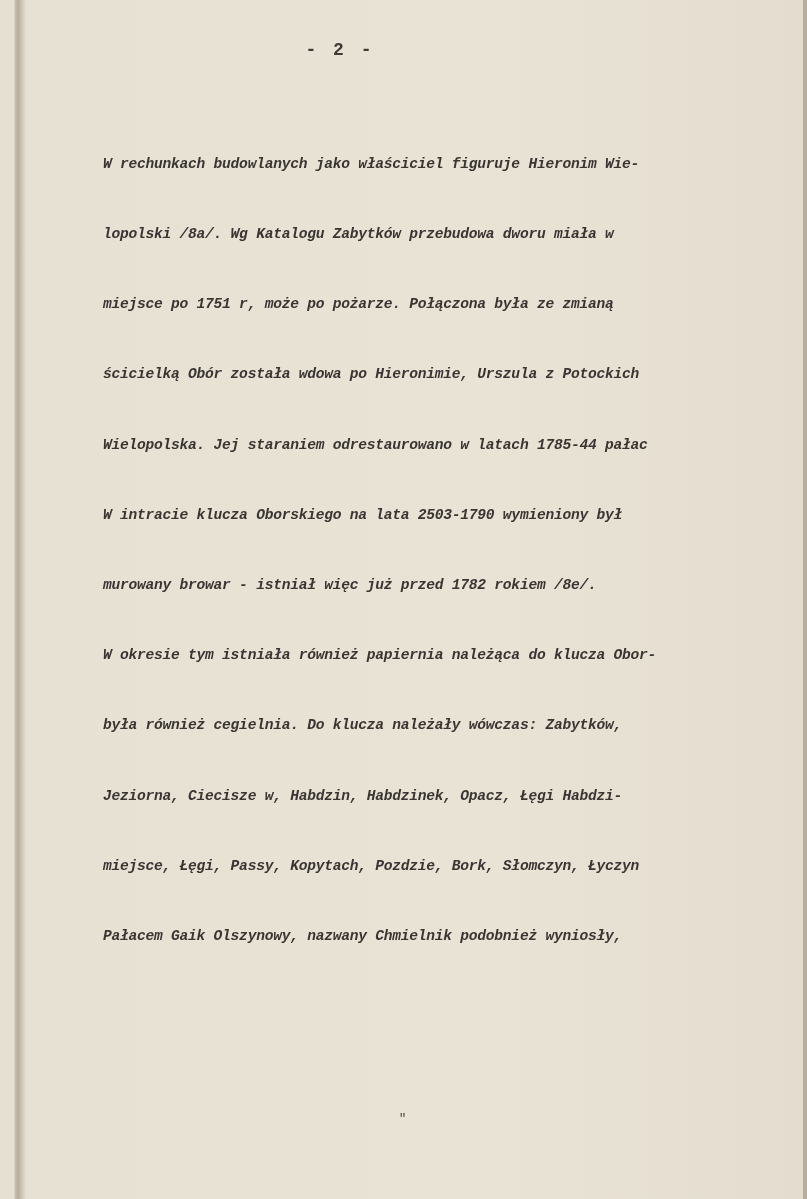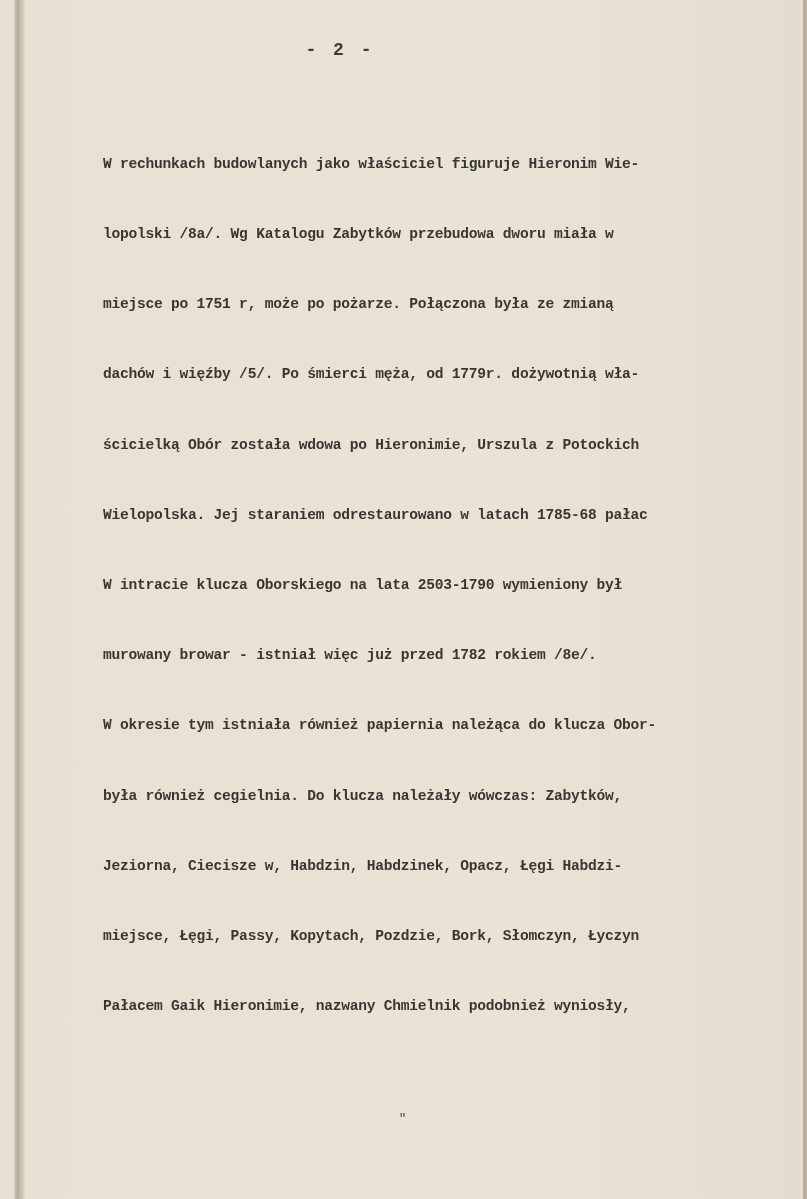--- a/index.html
+++ b/index.html
@@ -21,47 +21,46 @@
     position: absolute; top: 40px; left: 0; width: 680px;
     text-align: center; font-weight: bold; font-size: 18px; color: #3f3a36;
     letter-spacing: 3px;
   }
   .text {
     position: absolute; left: 103px; top: 106px; width: 700px;
     color: #3a3532; font-size: 14.6px; line-height: 23.4px;
     font-weight: bold; letter-spacing: -0.25px;
     white-space: pre;
   }
-  .line { display: block; height: 23.4px; }
+  .line { display: block; height: 23.4px; font-style: italic; }
   .foot-mark {
     position: absolute; left: 399px; top: 1112px; font-size: 12px;
     color: #6b655f; font-weight: bold;
   }
 </style>
 </head>
 <body>
 
 <div class="page">
   <div class="right-edge"></div>
   <div class="page-number">- 2 -</div>
 
   <div class="text">
     <span class="line">W rechunkach budowlanych jako właściciel figuruje Hieronim Wie-</span>
     <span class="line">lopolski /8a/. Wg Katalogu Zabytków przebudowa dworu miała w</span>
     <span class="line">miejsce po 1751 r, może po pożarze. Połączona była ze zmianą</span>
-    <span class="line">dachów i więźby /5/. Po śmierci męża, od 1779r. dożywotnią wła-</span>
     <span class="line">ścicielką Obór została wdowa po Hieronimie, Urszula z Potockich</span>
-    <span class="line">Wielopolska. Jej staraniem odrestaurowano w latach 1785-68 pałac</span>
+    <span class="line">Wielopolska. Jej staraniem odrestaurowano w latach 1785-44 pałac</span>
     <span class="line">W intracie klucza Oborskiego na lata 2503-1790 wymieniony był</span>
     <span class="line">murowany browar - istniał więc już przed 1782 rokiem /8e/.</span>
     <span class="line">W okresie tym istniała również papiernia należąca do klucza Obor-</span>
     <span class="line">była również cegielnia. Do klucza należały wówczas: Zabytków,</span>
     <span class="line">Jeziorna, Ciecisze w, Habdzin, Habdzinek, Opacz, Łęgi Habdzi-</span>
     <span class="line">miejsce, Łęgi, Passy, Kopytach, Pozdzie, Bork, Słomczyn, Łyczyn</span>
-    <span class="line">Pałacem Gaik Hieronimie, nazwany Chmielnik podobnież wyniosły,</span>
+    <span class="line">Pałacem Gaik Olszynowy, nazwany Chmielnik podobnież wyniosły,</span>
     
     
     
     
     
     
     
     
     
     

